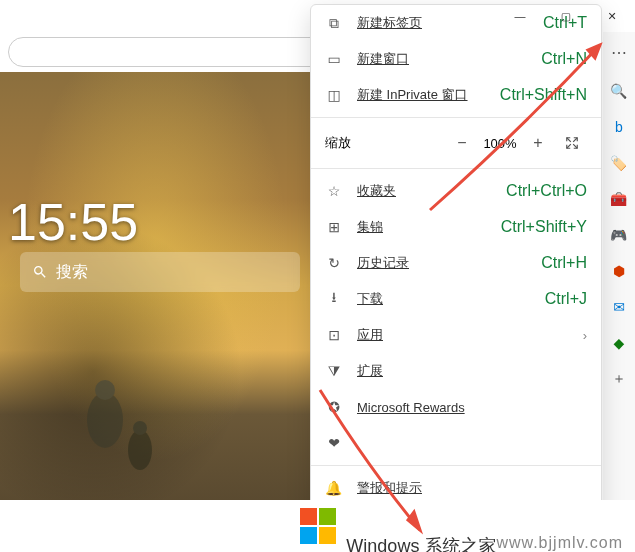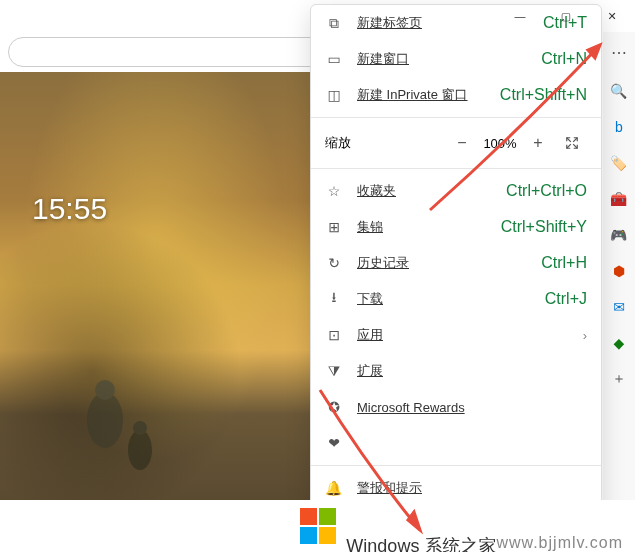--- a/index.html
+++ b/index.html
@@ -12,21 +12,21 @@
 .addr-bar { flex: 1; height: 30px; border: 1px solid #ccc; border-radius: 15px; background: #fff; display: flex; align-items: center; justify-content: flex-end; padding: 0 10px; gap: 8px; margin-right: 8px; }
 .star-icon { color: #888; }
 .ext-icons { display: flex; gap: 10px; align-items: center; }
 .ext-icon { width: 20px; height: 20px; display: flex; align-items: center; justify-content: center; font-size: 14px; }
 .flag-icon { background: #c0392b; color: #fff; font-size: 8px; padding: 1px 2px; border-radius: 2px; }
 .square-dark { background: #222; color: #fff; width: 18px; height: 18px; font-size: 10px; }
 .shield-green { color: #27ae60; }
 
 .bg-content { position: absolute; top: 72px; left: 0; width: 310px; bottom: 52px; background: linear-gradient(180deg, #8b6f3e 0%, #a67c3e 30%, #d4a84a 50%, #e0b055 65%, #6b5838 80%, #5a4a30 100%); overflow: hidden; }
 .bg-overlay { position: absolute; inset: 0; background: radial-gradient(circle at 30% 70%, rgba(0,0,0,0.4), transparent 40%), radial-gradient(ellipse at 50% 40%, rgba(240,200,80,0.5), transparent 60%); }
-.time-display { position: absolute; top: 120px; left: 32px; color: #fff; font-size: 30px; font-weight: 300; text-shadow: 0 1px 4px rgba(0,0,0,0.5); }
+.time-display { position: absolute; top: 120px; left: 8px; color: #fff; font-size: 52px; font-weight: 300; text-shadow: 0 1px 4px rgba(0,0,0,0.5); }
 .search-box { position: absolute; top: 180px; left: 20px; width: 280px; height: 40px; background: rgba(255,255,255,0.25); border-radius: 6px; display: flex; align-items: center; padding: 0 12px; color: #fff; gap: 8px; backdrop-filter: blur(4px); }
 .search-box svg { width: 16px; height: 16px; fill: #fff; }
 
 .menu-panel { position: absolute; top: 4px; left: 310px; width: 292px; height: 540px; background: #fff; border: 1px solid #ddd; box-shadow: 0 8px 24px rgba(0,0,0,0.15); border-radius: 6px; overflow: hidden; z-index: 50; }
 .menu-item { height: 36px; display: flex; align-items: center; padding: 0 14px; font-size: 13px; color: #333; gap: 14px; position: relative; }
 .mi-icon { width: 18px; display: flex; justify-content: center; color: #555; font-size: 14px; }
 .mi-label { flex: 1; text-decoration: underline; }
 .mi-shortcut { font-size: 16px; color: #15803d; }
 .menu-sep { height: 1px; background: #e5e5e5; margin: 4px 0; }
 .zoom-row { height: 42px; display: flex; align-items: center; padding: 0 14px; font-size: 13px; gap: 14px; }
@@ -75,20 +75,26 @@
 
 <div class="bg-content">
   <div class="bg-overlay"></div>
   <svg class="figures" viewBox="0 0 120 140">
     <ellipse cx="45" cy="60" rx="18" ry="28" fill="#3a3a2a" opacity="0.8"></ellipse>
     <circle cx="45" cy="30" r="10" fill="#4a4a3a"></circle>
     <ellipse cx="80" cy="90" rx="12" ry="20" fill="#2a2a1a" opacity="0.8"></ellipse>
     <circle cx="80" cy="68" r="7" fill="#3a3a2a"></circle>
   </svg>
   <div class="time-display">15:55</div>
+  <div class="search-box">
+    <svg viewBox="0 0 24 24">
+        <path d="M15.5 14h-.79l-.28-.27A6.471 6.471 0 0016 9.5 6.5 6.5 0 109.5 16c1.61 0 3.09-.59 4.23-1.57l.27.28v.79l5 4.99L20.49 19l-4.99-5zm-6 0C7.01 14 5 11.99 5 9.5S7.01 5 9.5 5 14 7.01 14 9.5 11.99 14 9.5 14z"></path>
+      </svg>
+    <span>搜索</span>
+  </div>
 </div>
 
 <div class="right-sidebar">
   <div class="more-dots">⋯</div>
   <div class="rsb-item" style="color:#0078d4">🔍</div>
   <div class="rsb-item" style="color:#0078d4">b</div>
   <div class="rsb-item" style="color:#0078d4">🏷️</div>
   <div class="rsb-item" style="color:#555">🧰</div>
   <div class="rsb-item" style="color:#e74c3c">🎮</div>
   <div class="rsb-item" style="color:#d83b01">⬢</div>

